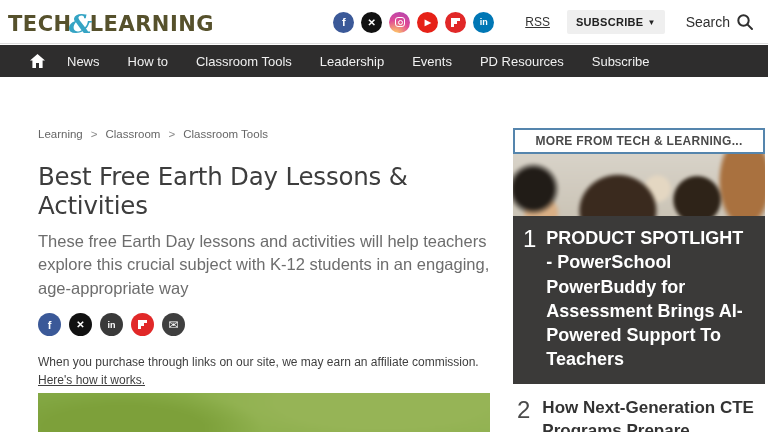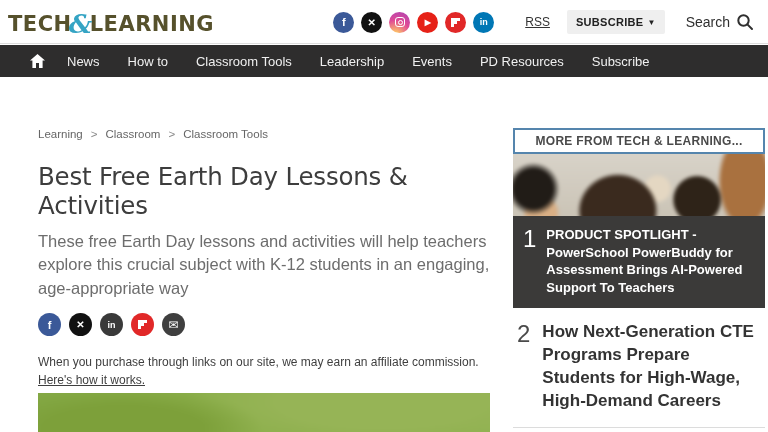--- a/index.html
+++ b/index.html
@@ -84,21 +84,21 @@
       radial-gradient(circle at 10% 55%, #211c17 0 8%, transparent 11%),
       radial-gradient(circle at 13% 88%, #d9af85 0 6%, transparent 8%),
       radial-gradient(ellipse 62px 58px at 42% 85%, #3a2a1e 0 58%, transparent 66%),
       radial-gradient(circle at 57% 55%, #e4d7c2 0 7%, transparent 10%),
       radial-gradient(circle at 72% 70%, #2e2318 0 11%, transparent 13%),
       radial-gradient(ellipse 50px 90px at 90% 45%, #a9713f 0 45%, transparent 55%),
       linear-gradient(#d9d4ca, #c9c2b4);
       filter:blur(1.5px); }
   .sb-overlay { background:#3b3a39; padding:10px 12px 12px 10px; display:flex; gap:10px; }
   .sb-num-light { color:#fff; font-size:24px; line-height:1.1; }
-  .sb-title-light { color:#fff; font-size:13px; font-weight:700; line-height:1.35; }
+  .sb-title-light { color:#fff; font-size:18px; font-weight:700; line-height:1.35; }
   .sb-item { display:flex; gap:12px; padding:13px 6px 12px 4px; cursor:pointer; }
   .sb-num { color:#4a4a4a; font-size:24px; line-height:1.05; }
   .sb-title { color:#333; font-size:17px; font-weight:700; line-height:1.35; }
   .sb-divider { border-top:1px solid #dcdcdc; margin:2px 0; }
 
   svg { display:block; }
 </style>
 </head>
 <body>
 

